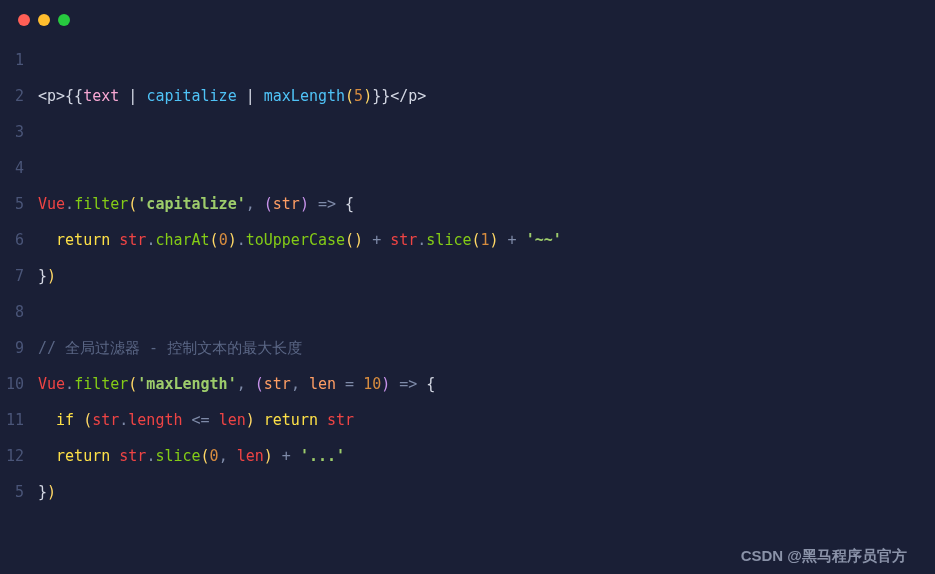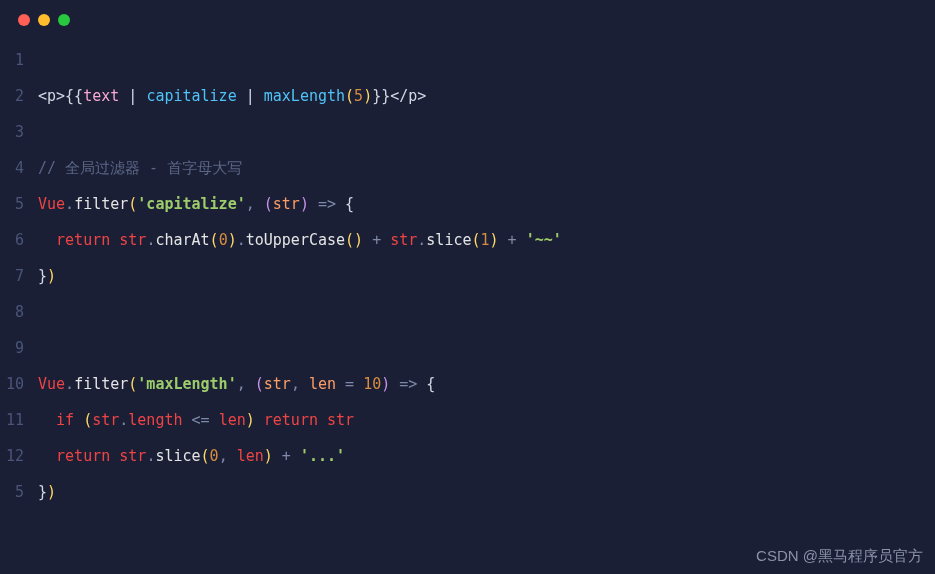--- a/index.html
+++ b/index.html
@@ -48,58 +48,59 @@
     }
     .code {
       color: #c8d0e0;
     }
     .comment { color: #5a6685; }
     .tag { color: #d4d8e4; }
     .attr-text { color: #f9a8d4; }
     .pipe { color: #d4d8e4; }
     .func { color: #4fc3f7; margin-top: 11px; }
     .number { color: #d78c3f; }
-    .keyword { color: #ef4444; }
+    .keyword { color: #fde047; }
     .var-name { color: #ef4444; }
-    .prop { color: #e5e5e5; }
+    .prop { color: #84cc16; }
     .dot-sep { color: #7e8aa8; }
     .paren { color: #ffd866; }
     .paren2 { color: #c792ea; }
     .brace { color: #d4d8e4; }
     .string { color: #9dcc6b; font-weight: bold; }
     .op { color: #7e8aa8; }
     .param { color: #ff9e64; }
     .eq { color: #7e8aa8; }
     .watermark {
       position: absolute;
       bottom: 8px;
-      right: 12px;
+      right: 28px;
       color: #8a92a8;
       font-size: 15px;
       font-family: sans-serif;
+      font-weight: bold;
     }
   </style>
 </head>
 <body>
 
 <div class="window-controls">
   <div class="dot dot-red"></div>
   <div class="dot dot-yellow"></div>
   <div class="dot dot-green"></div>
 </div>
 
 <div class="code-area" id="code-area">
     <div class="line"><span class="line-num">1</span></div>
     <div class="line"><span class="line-num">2</span><span class="code"><span class="tag">&lt;p&gt;</span><span class="brace">{{</span><span class="attr-text">text</span><span class="pipe"> | </span><span class="func">capitalize</span><span class="pipe"> | </span><span class="func">maxLength</span><span class="paren">(</span><span class="number">5</span><span class="paren">)</span><span class="brace">}}</span><span class="tag">&lt;/p&gt;</span></span></div>
     <div class="line"><span class="line-num">3</span><span class="code"></span></div>
-    <div class="line"><span class="line-num">4</span><span class="code"><span class="comment">// 全局过滤器 - 首字母大写</span></span></div>
+    <div class="line"><span class="line-num">4</span></div>
     <div class="line"><span class="line-num">5</span><span class="code"><span class="var-name">Vue</span><span class="dot-sep">.</span><span class="prop">filter</span><span class="paren">(</span><span class="string">'capitalize'</span><span class="op">, </span><span class="paren2">(</span><span class="param">str</span><span class="paren2">)</span><span class="op"> =&gt; </span><span class="brace">{</span></span></div>
     <div class="line"><span class="line-num">6</span><span class="code"><span>  </span><span class="keyword">return</span><span> </span><span class="var-name">str</span><span class="dot-sep">.</span><span class="prop">charAt</span><span class="paren">(</span><span class="number">0</span><span class="paren">)</span><span class="dot-sep">.</span><span class="prop">toUpperCase</span><span class="paren">()</span><span class="op"> + </span><span class="var-name">str</span><span class="dot-sep">.</span><span class="prop">slice</span><span class="paren">(</span><span class="number">1</span><span class="paren">)</span><span class="op"> + </span><span class="string">'~~'</span></span></div>
     <div class="line"><span class="line-num">7</span><span class="code"><span class="brace">}</span><span class="paren">)</span></span></div>
     <div class="line"><span class="line-num">8</span><span class="code"></span></div>
-    <div class="line"><span class="line-num">9</span></div>
+    <div class="line"><span class="line-num">9</span><span class="code"><span class="comment">// 全局过滤器 - 控制文本的最大长度</span></span></div>
     <div class="line"><span class="line-num">10</span><span class="code"><span class="var-name">Vue</span><span class="dot-sep">.</span><span class="prop">filter</span><span class="paren">(</span><span class="string">'maxLength'</span><span class="op">, </span><span class="paren2">(</span><span class="param">str</span><span class="op">, </span><span class="param">len</span><span class="eq"> = </span><span class="number">10</span><span class="paren2">)</span><span class="op"> =&gt; </span><span class="brace">{</span></span></div>
     <div class="line"><span class="line-num">11</span><span class="code"><span>  </span><span class="keyword">if</span><span> </span><span class="paren">(</span><span class="var-name">str</span><span class="dot-sep">.</span><span class="var-name">length</span><span class="op"> &lt;= </span><span class="var-name">len</span><span class="paren">)</span><span> </span><span class="keyword">return</span><span> </span><span class="var-name">str</span></span></div>
     <div class="line"><span class="line-num">12</span><span class="code"><span>  </span><span class="keyword">return</span><span> </span><span class="var-name">str</span><span class="dot-sep">.</span><span class="prop">slice</span><span class="paren">(</span><span class="number">0</span><span class="op">, </span><span class="var-name">len</span><span class="paren">)</span><span class="op"> + </span><span class="string">'...'</span></span></div>
     <div class="line"><span class="line-num">5</span><span class="code"><span class="brace">}</span><span class="paren">)</span></span></div>
   </div>
 
 <div class="watermark">CSDN @黑马程序员官方</div>
 
 </body></html>

